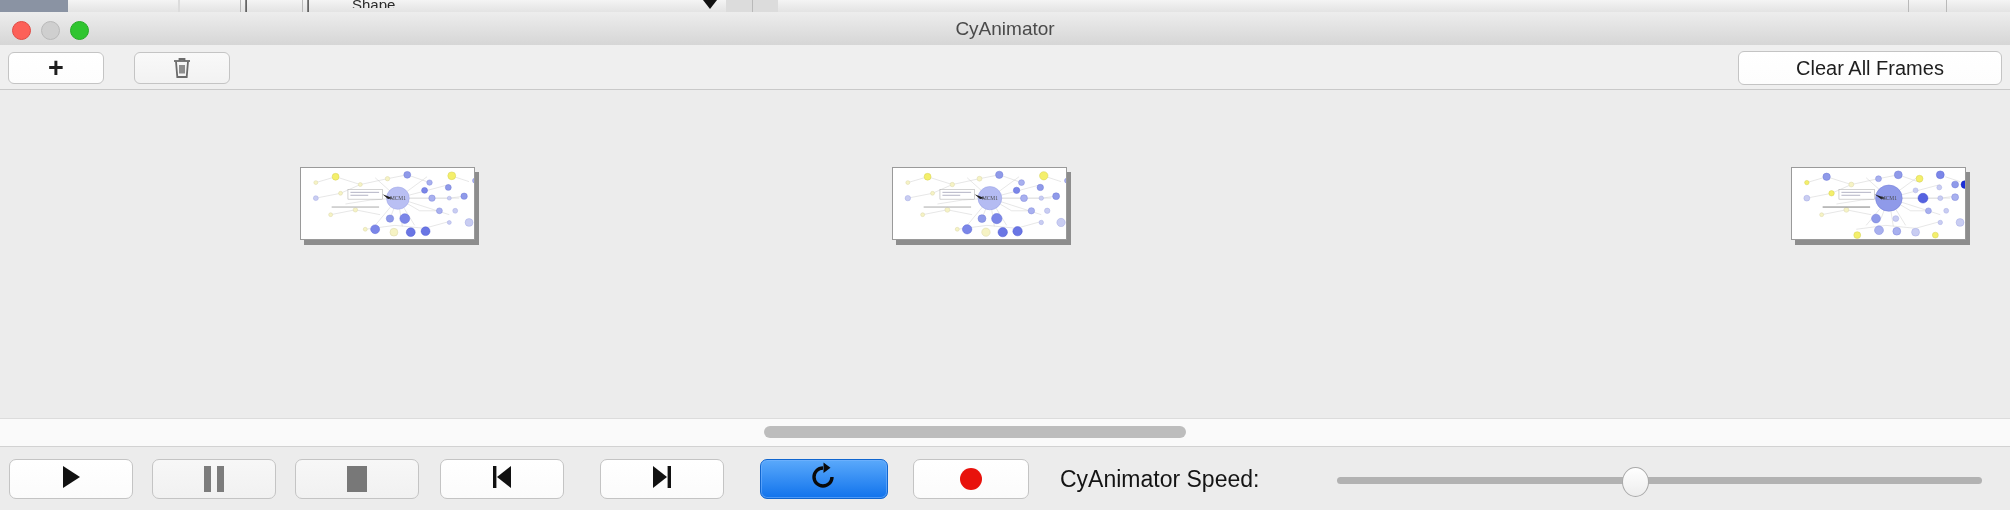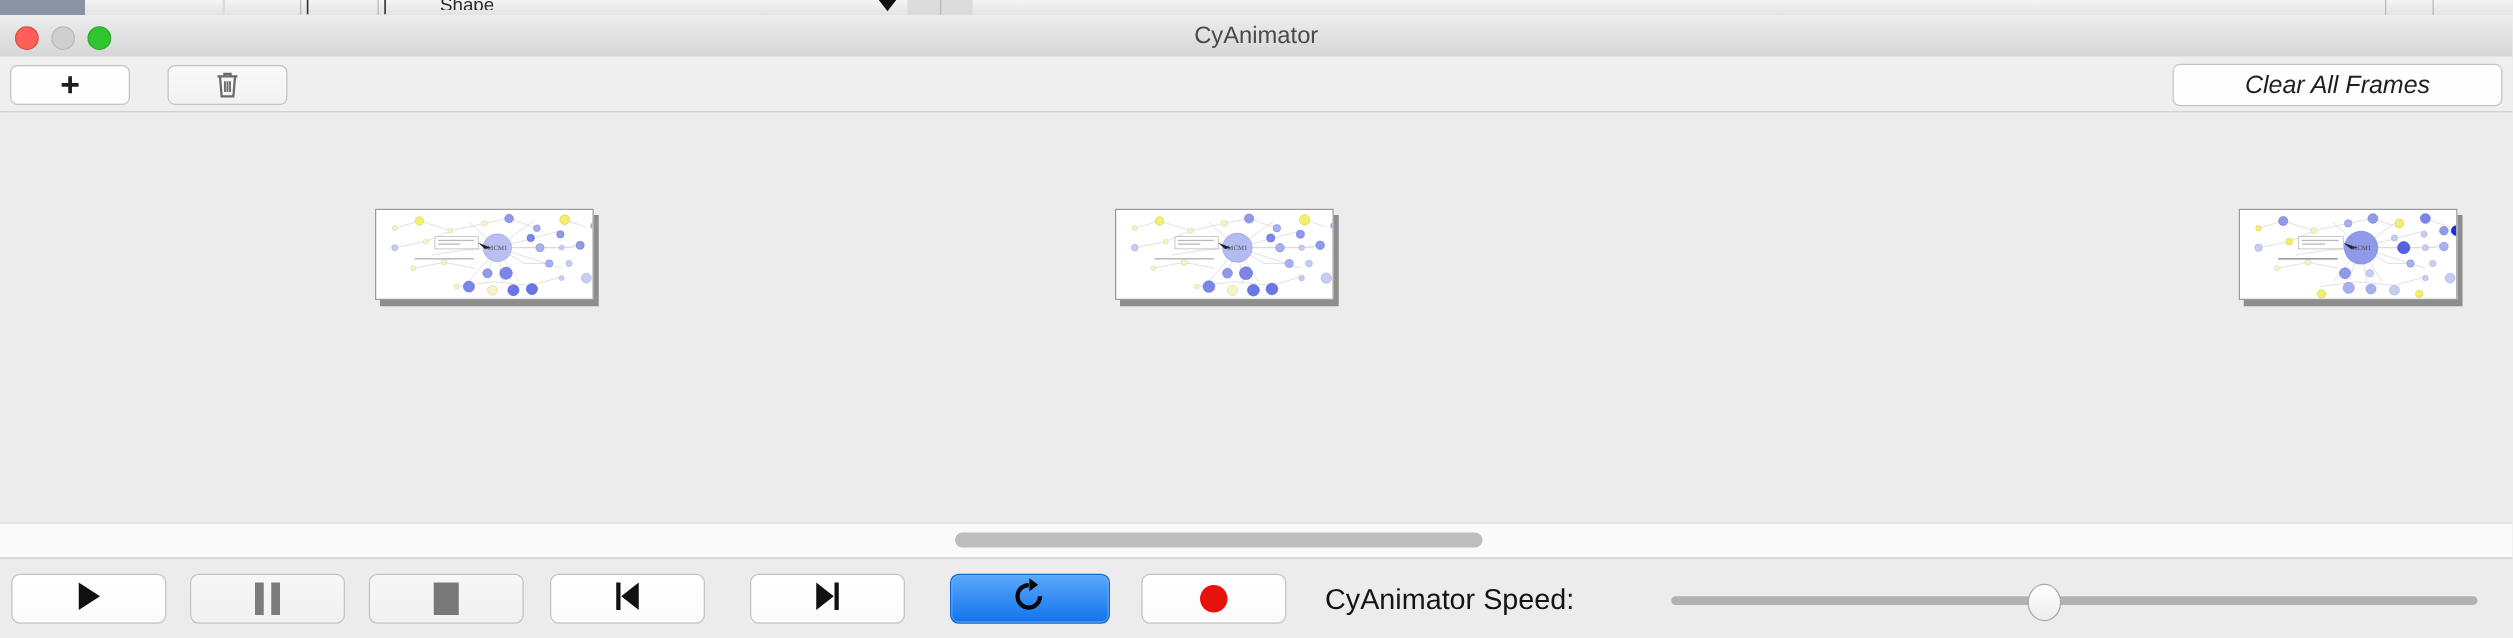--- a/index.html
+++ b/index.html
@@ -40,21 +40,21 @@
   
   .toolbar{position:absolute;left:0;top:45px;width:2010px;height:44px;
     background:#efefef;border-bottom:1px solid #c9c9c9;}
   .btn{position:absolute;border:1px solid #c4c4c4;border-radius:6px;
     box-sizing:border-box;display:flex;align-items:center;justify-content:center;
     font-size:20px;color:#1e1e1e;cursor:default;}
   .btn.white{background:linear-gradient(#ffffff,#fdfdfd);}
   .btn.grey{background:linear-gradient(#f9f9f9,#f2f2f2);}
   #add-frame-button{left:8px;top:7px;width:96px;height:32px;}
   #delete-frame-button{left:134px;top:7px;width:96px;height:32px;}
-  #clear-all-frames-button{left:1738px;top:6px;width:264px;height:34px;font-size:20px;font-style:italic;}
+  #clear-all-frames-button{left:1738px;top:6px;width:264px;height:34px;font-size:20px;}
   .plus{font-size:27px;font-weight:bold;line-height:1;}
   .trash svg{display:block;}
 
   
   .timeline{position:absolute;left:0;top:90px;width:2010px;height:234px;
     background:#ececec;overflow:hidden;}
   
   .frame{position:absolute;}
   .frame .shadow{position:absolute;left:4px;top:5px;width:100%;height:100%;
     background:#8d8d8d;}

